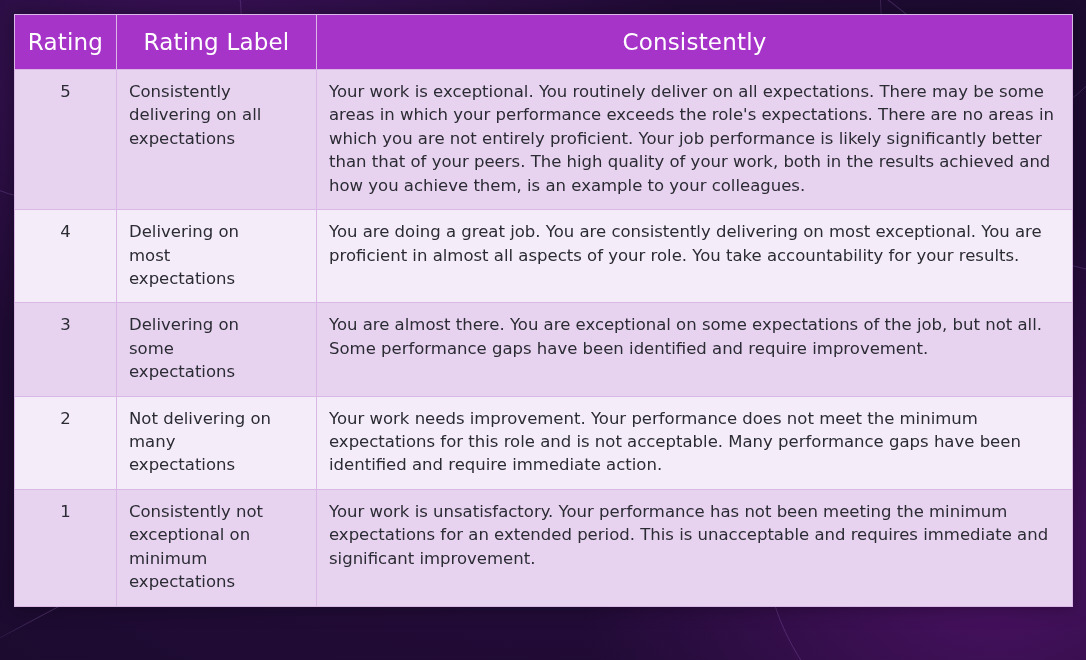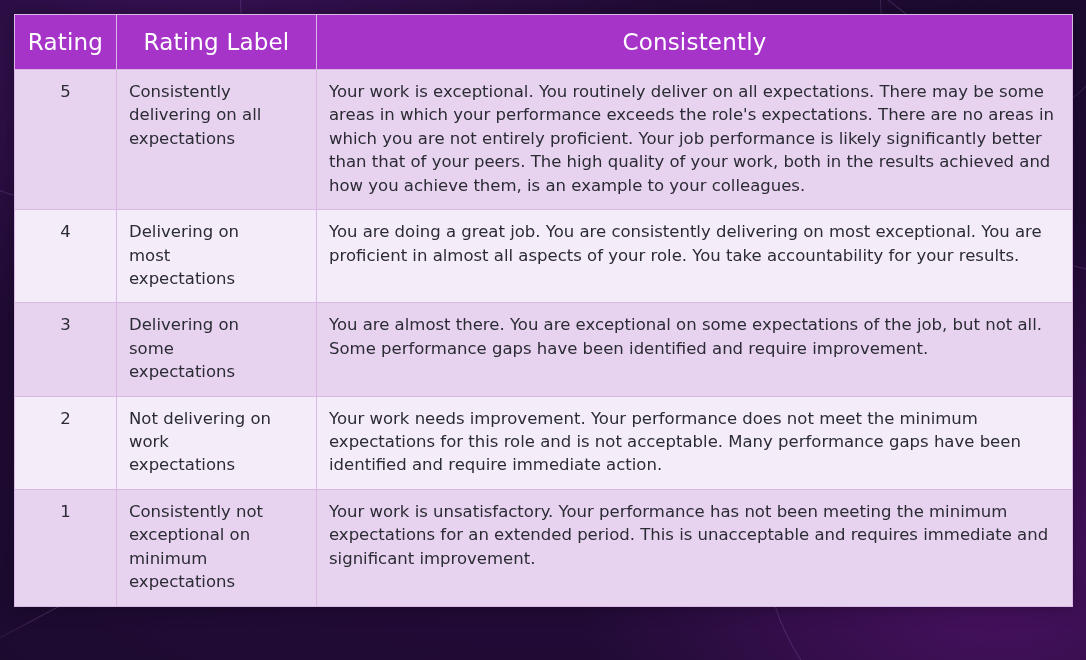--- a/index.html
+++ b/index.html
@@ -152,21 +152,21 @@
 expectations</span>
           </td>
         <td class="c-desc">
             <span class="desc-text">You are almost there. You are exceptional on some expectations of the job, but not all. Some performance gaps have been identified and require improvement.</span>
           </td>
       </tr>
       <tr class="row-even">
         <td class="c-rating">2</td>
         <td class="c-label">
             <span class="label-text">Not delivering on
-work
+many
 expectations</span>
           </td>
         <td class="c-desc">
             <span class="desc-text">Your work needs improvement.  Your performance does not meet the minimum expectations for this role and is not acceptable. Many performance gaps have been identified and require immediate action.</span>
           </td>
       </tr>
       <tr class="row-odd">
         <td class="c-rating">1</td>
         <td class="c-label">
             <span class="label-text">Consistently not

